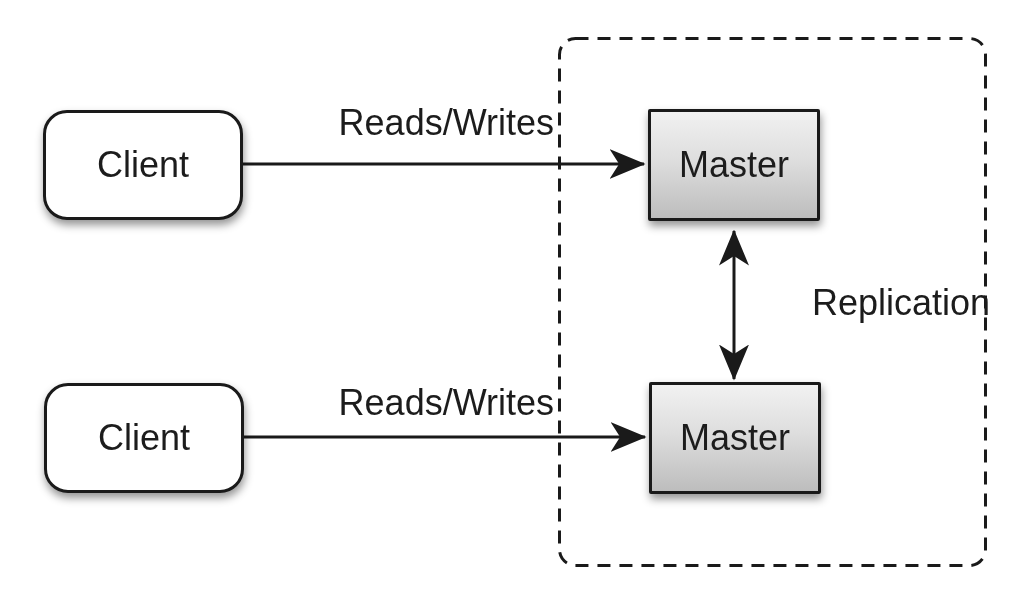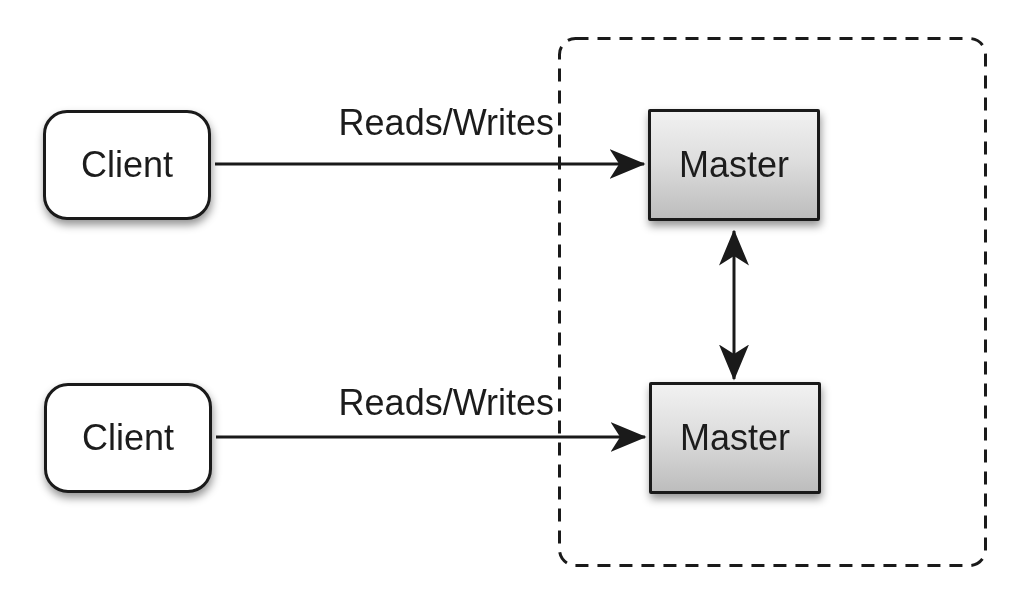--- a/index.html
+++ b/index.html
@@ -40,21 +40,21 @@
     display: flex;
     align-items: center;
     justify-content: center;
     border: 3px solid var(--stroke);
     font-size: 36px;
     line-height: 1;
     color: var(--text);
     box-shadow: 1px 5px 9px rgba(0,0,0,0.42);
   }
   .node.client {
-    width: 168px; height: 110px;
+    width: 200px; height: 110px;
     border-radius: 24px;
     background: var(--client-fill);
   }
   .node.master {
     width: 172px; height: 112px;
     border-radius: 2px;
     background: linear-gradient(180deg,
       var(--master-grad-top) 0%,
       var(--master-grad-mid) 45%,
       var(--master-grad-bottom) 100%);
@@ -109,14 +109,15 @@
   </div>
 
   <div class="node master master-bottom">
     <span>Master</span>
   </div>
 
   <div class="edge-label label-rw-top">Reads/Writes</div>
 
   <div class="edge-label label-rw-bottom">Reads/Writes</div>
 
+  <div class="edge-label label-replication">Replication</div>
 
 </div>
 
 </body></html>

